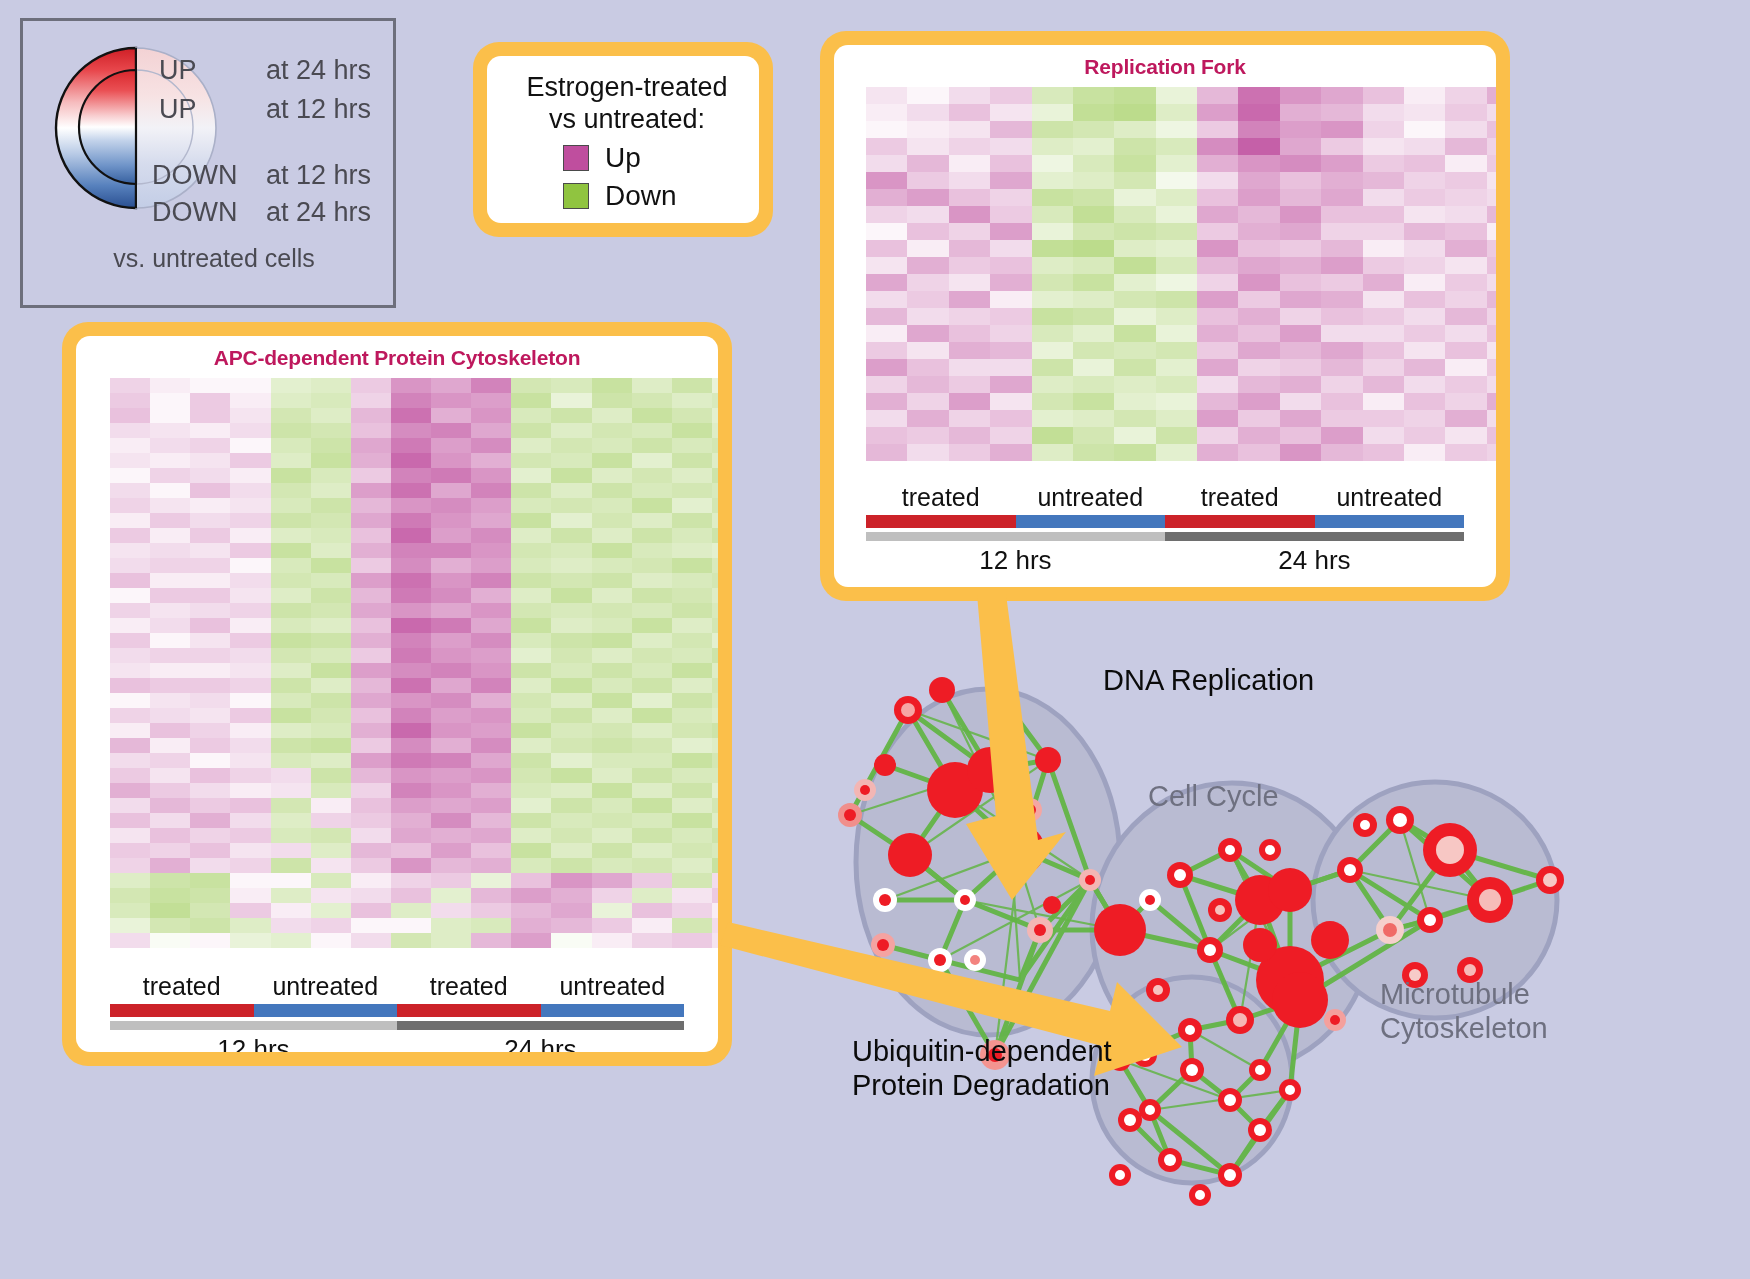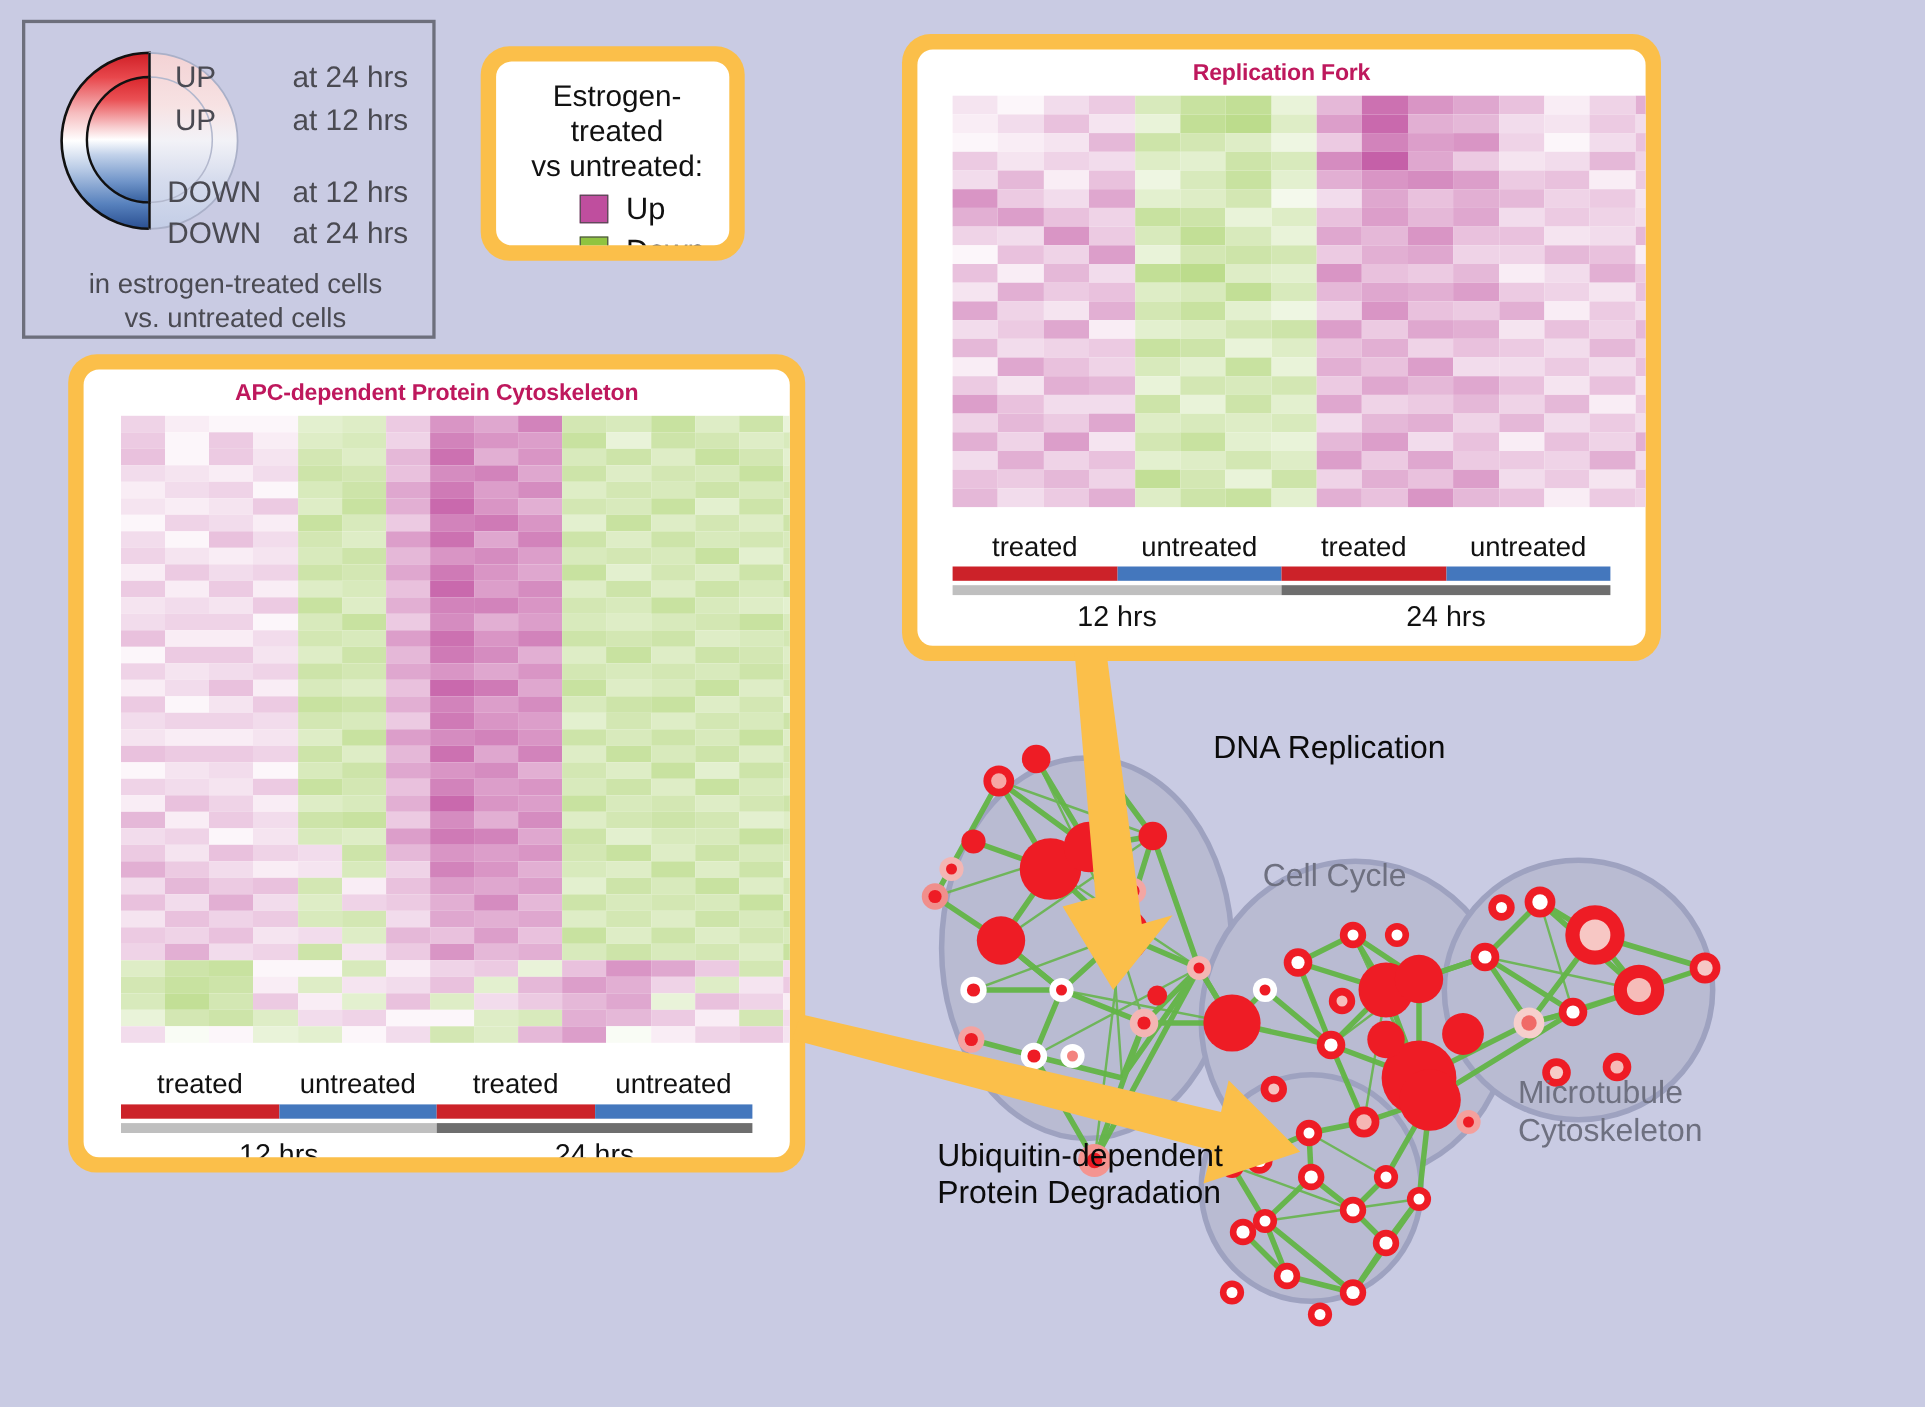--- a/index.html
+++ b/index.html
@@ -45,21 +45,21 @@
   #legend-circles .key-row{
     position:absolute;font-size:27px;color:#4a4a52;white-space:nowrap;
   }
   .circ-wrap{position:absolute;left:28px;top:22px;width:170px;height:190px;}
   .lg-text-block{
     position:absolute;left:36px;top:222px;width:310px;text-align:center;
     font-size:25px;line-height:1.22;color:#4a4a52;
   }
 
   
-  #legend-updown{left:437px;top:42px;width:240px;height:195px;}
+  #legend-updown{left:473px;top:42px;width:300px;height:195px;}
   #legend-updown .panel-inner{padding:16px 10px 10px 18px;}
   .lg2-head{font-size:27px;color:#111;line-height:1.18;text-align:center;}
   .lg2-item{display:flex;align-items:center;gap:16px;margin-top:6px;margin-left:58px;}
   .sw{width:26px;height:26px;border:1.5px solid #4a4a4a;box-sizing:border-box;}
   .lg2-lab{font-size:28px;color:#111;}
 
   
   #panel-replication{left:820px;top:31px;width:690px;height:570px;}
   #panel-apc{left:62px;top:322px;width:670px;height:744px;}
 
@@ -135,21 +135,20 @@
     <div class="key-row" style="left:136px;top:34px;"><span>UP</span></div>
     <div class="key-row" style="left:243px;top:34px;"><span>at 24 hrs</span></div>
     <div class="key-row" style="left:136px;top:73px;"><span>UP</span></div>
     <div class="key-row" style="left:243px;top:73px;"><span>at 12 hrs</span></div>
     <div class="key-row" style="left:129px;top:139px;"><span>DOWN</span></div>
     <div class="key-row" style="left:243px;top:139px;"><span>at 12 hrs</span></div>
     <div class="key-row" style="left:129px;top:176px;"><span>DOWN</span></div>
     <div class="key-row" style="left:243px;top:176px;"><span>at 24 hrs</span></div>
 
     <div class="lg-text-block">
-      <div>in estrogen-treated cells</div>
       <div>vs. untreated cells</div>
     </div>
   </div>
 
   <div class="panel" id="legend-updown">
     <div class="panel-inner">
       <div class="lg2-head">
         <div>Estrogen-treated</div>
         <div>vs untreated:</div>
       </div>

